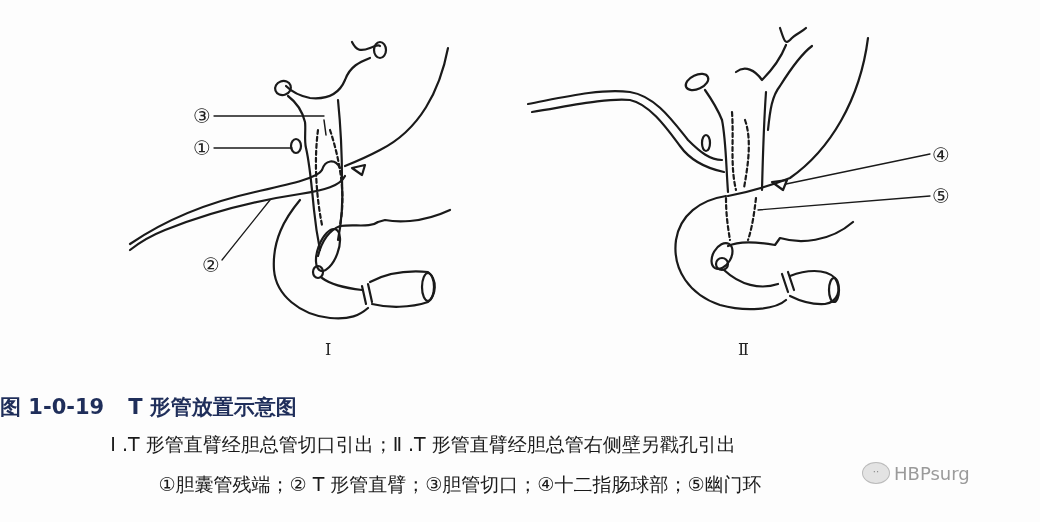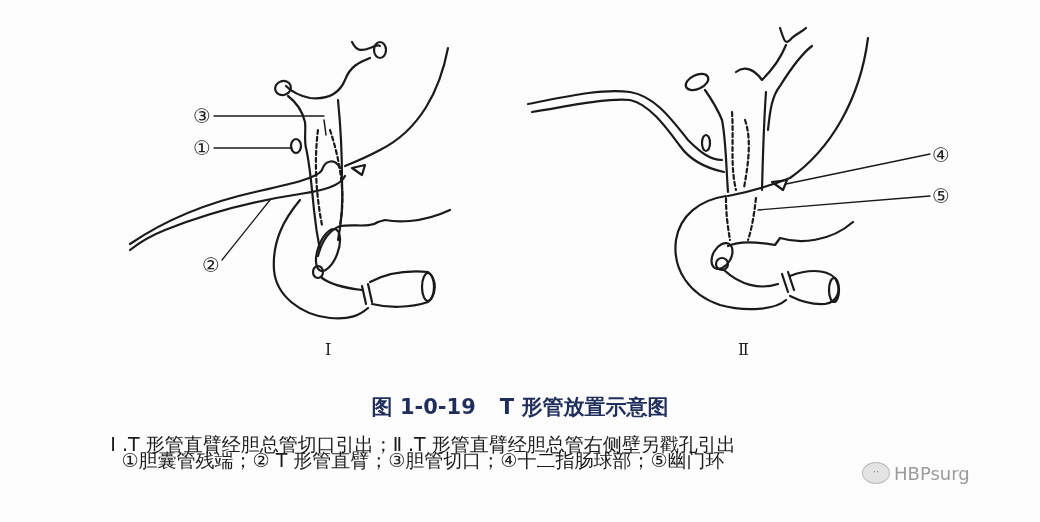--- a/index.html
+++ b/index.html
@@ -2,27 +2,27 @@
 <html><head>
   <meta charset="utf-8">
   <style>
     html, body { margin:0; padding:0; }
     body { width:1040px; height:522px; background:#fdfdfd; position:relative; overflow:hidden;
            font-family:"DejaVu Serif", serif; color:#1a1a1a; }
     .figure { position:absolute; left:0; top:0; width:1040px; height:380px; }
     .figure svg { position:absolute; left:0; top:0; }
     .callout { position:absolute; font-family:"DejaVu Sans", sans-serif; font-size:20px; line-height:1; color:#222; }
     .panel-label { position:absolute; font-family:"DejaVu Serif", serif; font-size:16px; color:#222; }
-    .caption-title { position:absolute; left:0; width:1040px; top:393px; text-align:center;
+    .caption-title { position:absolute; left:0; width:1040px; top:393px; text-align:left;
                      font-family:"DejaVu Sans", sans-serif; font-size:21px; font-weight:bold; color:#1f2e5a; }
     .caption-title .num { margin-right:24px; }
     .caption-line { position:absolute; left:0; width:846px; text-align:center; font-size:19px; color:#1a1a1a;
                     font-family:"DejaVu Sans", sans-serif; white-space:nowrap; }
     .line1 { top:432px; }
-    .line2 { top:448px; }
+    .line2 { top:472px;padding-left:37px; }
     .watermark { position:absolute; left:862px; top:462px; font-family:"DejaVu Sans", sans-serif; font-size:18px;
                  color:rgba(120,120,120,0.75); display:flex; align-items:center; gap:4px; }
     .watermark .logo { width:26px; height:20px; border-radius:50%; background:rgba(220,220,220,0.8);
                        border:1px solid rgba(170,170,170,0.7); font-size:10px; text-align:center; line-height:18px; color:#888; }
   </style>
 </head>
 <body>
 
 <div class="figure">
   <svg width="1040" height="380" viewBox="0 0 1040 380" fill="none" stroke="#1a1a1a" stroke-width="2.2" stroke-linecap="round" stroke-linejoin="round">

